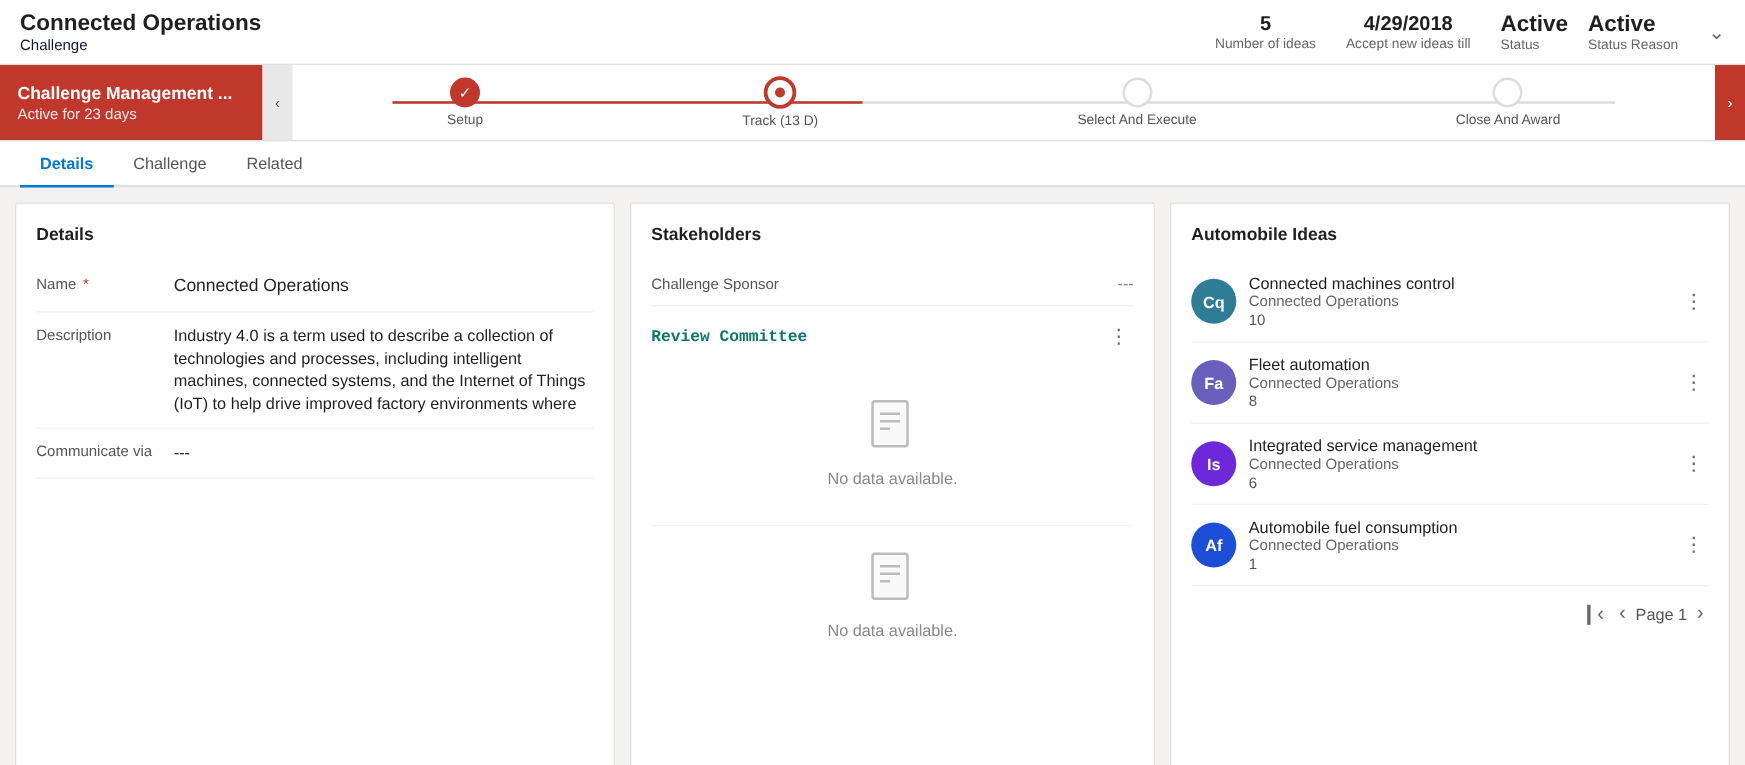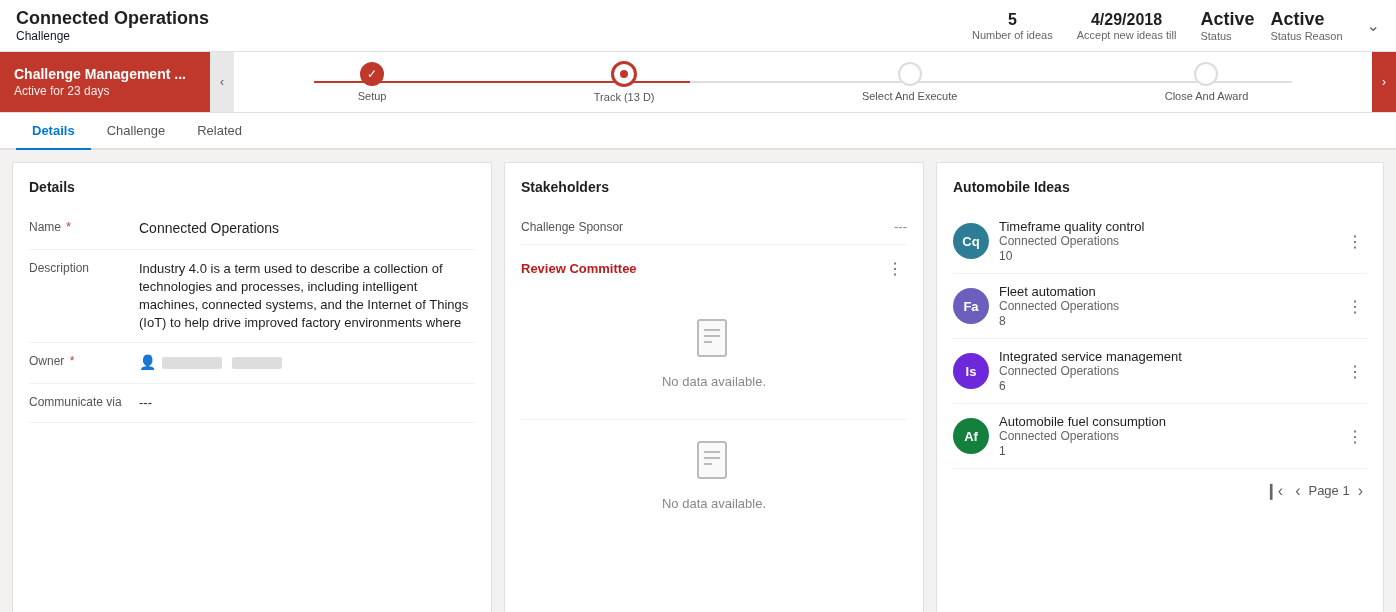--- a/index.html
+++ b/index.html
@@ -59,21 +59,21 @@
     .owner-row { display: flex; align-items: center; gap: 6px; }
     .owner-icon { color: #666; font-size: 14px; }
     .owner-blurred { background: #ddd; height: 12px; border-radius: 2px; display: inline-block; }
 
     
     .stakeholders-card { flex: 0 0 420px; padding: 16px; }
     .stakeholder-row { display: flex; justify-content: space-between; align-items: center; padding: 10px 0; border-bottom: 1px solid #f0f0f0; }
     .stakeholder-label { font-size: 12px; color: #555; }
     .stakeholder-value { font-size: 13px; color: #888; }
     .section-header { display: flex; justify-content: space-between; align-items: center; padding: 8px 0; margin-top: 4px; }
-    .section-header-title { font-size: 13px; font-weight: 600; color: #b91c1c; }
+    .section-header-title { font-size: 13px; font-weight: 600; color: #0f766e; font-family: Liberation Mono, monospace; }
     .no-data { display: flex; flex-direction: column; align-items: center; justify-content: center; padding: 30px 0; color: #888; }
     .no-data-icon { font-size: 32px; color: #bbb; margin-bottom: 8px; }
     .no-data-text { font-size: 13px; }
     .ellipsis-btn { background: none; border: none; cursor: pointer; color: #666; font-size: 16px; padding: 2px 4px; }
 
     
     .ideas-card { flex: 1; padding: 16px; }
     .idea-item { display: flex; align-items: center; gap: 10px; padding: 10px 0; border-bottom: 1px solid #f0f0f0; }
     .idea-avatar { width: 36px; height: 36px; border-radius: 50%; display: flex; align-items: center; justify-content: center; font-size: 13px; font-weight: 600; color: #fff; flex-shrink: 0; }
     .idea-info { flex: 1; }
@@ -163,30 +163,20 @@
     <div class="field-row">
       <div class="field-label">Name <span class="field-required">*</span></div>
       <div class="field-value name">Connected Operations</div>
     </div>
 
     <div class="field-row">
       <div class="field-label">Description</div>
       <div class="field-value">Industry 4.0 is a term used to describe a collection of technologies and processes, including intelligent machines, connected systems, and the Internet of Things (IoT) to help drive improved factory environments where</div>
     </div>
 
-    <div class="field-row">
-      <div class="field-label">Owner <span class="field-required">*</span></div>
-      <div class="field-value">
-        <div class="owner-row">
-          <span class="owner-icon">👤</span>
-          <span class="owner-blurred" style="width:60px;"></span>
-          <span class="owner-blurred" style="width:50px; margin-left:4px;"></span>
-        </div>
-      </div>
-    </div>
 
     <div class="field-row">
       <div class="field-label">Communicate via</div>
       <div class="field-value">---</div>
     </div>
   </div>
 
   <div class="card stakeholders-card">
     <div class="card-title">Stakeholders</div>
     <div class="stakeholder-row">
@@ -221,21 +211,21 @@
       <div class="no-data-text">No data available.</div>
     </div>
   </div>
 
   <div class="card ideas-card">
     <div class="card-title">Automobile Ideas</div>
     <div id="ideas-list">
         <div class="idea-item">
       <div class="idea-avatar" style="background:#2e7d96">Cq</div>
       <div class="idea-info">
-        <div class="idea-title">Timeframe quality control</div>
+        <div class="idea-title">Connected machines control</div>
         <div class="idea-org">Connected Operations</div>
         <div class="idea-count">10</div>
       </div>
       <div class="idea-actions">
         <button class="ellipsis-btn">⋮</button>
       </div>
     </div>
         <div class="idea-item">
       <div class="idea-avatar" style="background:#6b5fbd">Fa</div>
       <div class="idea-info">
@@ -252,21 +242,21 @@
       <div class="idea-info">
         <div class="idea-title">Integrated service management</div>
         <div class="idea-org">Connected Operations</div>
         <div class="idea-count">6</div>
       </div>
       <div class="idea-actions">
         <button class="ellipsis-btn">⋮</button>
       </div>
     </div>
         <div class="idea-item">
-      <div class="idea-avatar" style="background:#15803d">Af</div>
+      <div class="idea-avatar" style="background:#1d4ed8">Af</div>
       <div class="idea-info">
         <div class="idea-title">Automobile fuel consumption</div>
         <div class="idea-org">Connected Operations</div>
         <div class="idea-count">1</div>
       </div>
       <div class="idea-actions">
         <button class="ellipsis-btn">⋮</button>
       </div>
     </div>
       </div>

